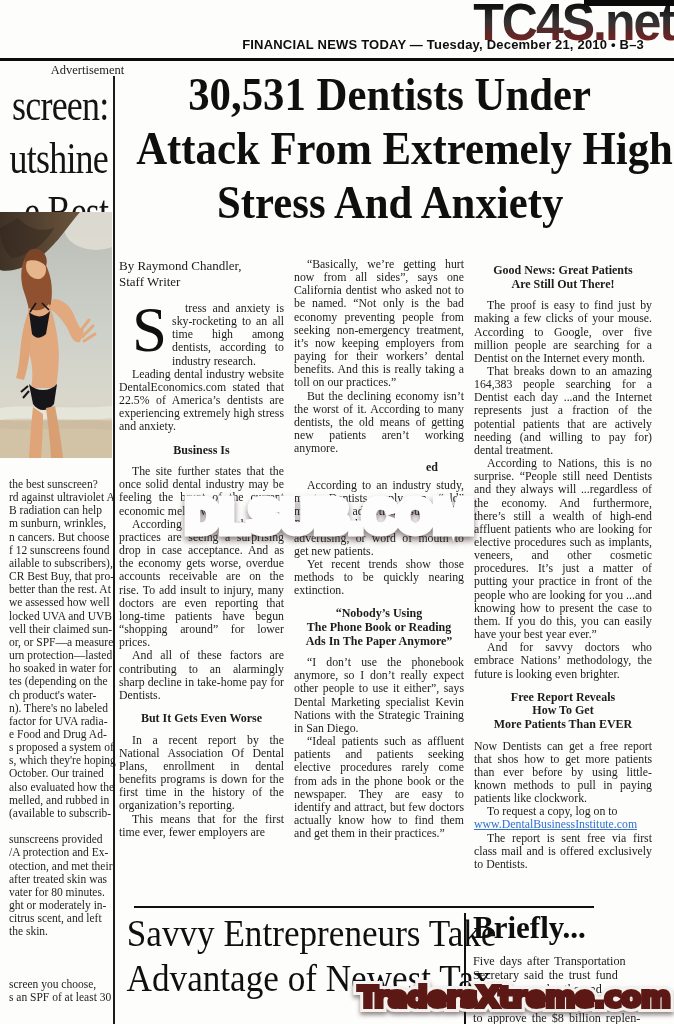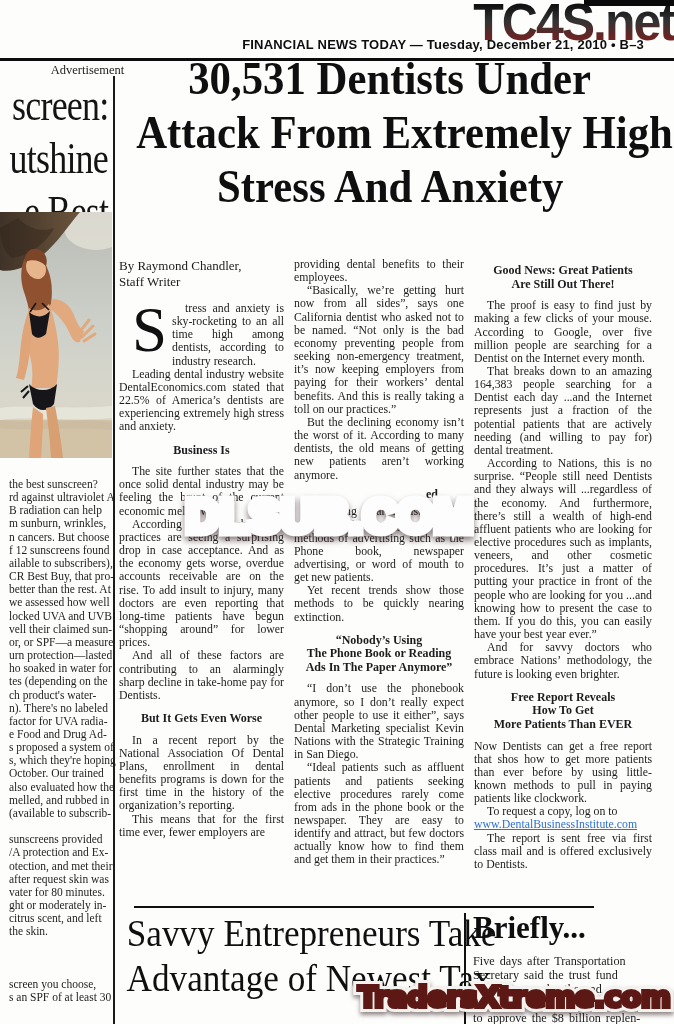--- a/index.html
+++ b/index.html
@@ -41,21 +41,21 @@
   .ad-headline{position:absolute;left:0;top:82px;width:110px;height:162px;overflow:hidden;}
   .cutline{position:relative;height:53px;}
   .cutline span{position:absolute;right:2px;bottom:4px;white-space:nowrap;font-size:45px;
                 letter-spacing:-1px;color:#141414;transform:scaleX(.8);transform-origin:right center;}
   .ad-photo{position:absolute;left:0;top:212px;width:112px;height:246px;overflow:hidden;}
   .ad-body{position:absolute;left:9px;top:478px;width:111px;font-size:11.5px;line-height:13.15px;
            color:#1e1e1e;overflow:hidden;}
   .ad-body .tline{white-space:nowrap;overflow:hidden;}
 
   
-  .headline{position:absolute;left:116px;top:52px;width:548px;margin:0;text-align:center;
+  .headline{position:absolute;left:116px;top:68px;width:548px;margin:0;text-align:center;
             font-size:46px;line-height:54px;font-weight:bold;color:#0f0f0f;}
   .headline .hline span{display:inline-block;transform:scaleX(.93);transform-origin:center;white-space:nowrap;}
 
   .columns{position:absolute;left:119px;top:258px;width:533px;height:652px;display:flex;overflow:hidden;}
   .col{font-size:11.8px;line-height:13.15px;text-align:justify;}
   .col-1{width:165px;margin-right:10px;}
   .col-2{width:170px;margin-right:10px;}
   .col-3{width:178px;}
   .byline{font-size:13px;line-height:15.5px;margin-bottom:13px;text-align:left;}
   .para{margin:0;text-indent:13px;}
@@ -163,21 +163,21 @@
       <div class="tline">s proposed a system of</div>
       <div class="tline">s, which they're hoping</div>
       <div class="tline">October. Our trained</div>
       <div class="tline">also evaluated how the</div>
       <div class="tline">melled, and rubbed in</div>
       <div class="tline">(available to subscrib-</div>
       <div class="tline">&nbsp;</div>
       <div class="tline">sunscreens provided</div>
       <div class="tline">/A protection and Ex-</div>
       <div class="tline">otection, and met their</div>
-      <div class="tline">after request skin was</div>
+      <div class="tline">after treated skin was</div>
       <div class="tline">vater for 80 minutes.</div>
       <div class="tline">ght or moderately in-</div>
       <div class="tline">citrus scent, and left</div>
       <div class="tline">the skin.</div>
       <div class="tline">&nbsp;</div>
       <div class="tline">&nbsp;</div>
       <div class="tline">&nbsp;</div>
       <div class="tline">screen you choose,</div>
       <div class="tline">s an SPF of at least 30</div>
     </div>
@@ -202,21 +202,20 @@
         <p class="para">The site further states that the once solid dental industry may be feeling the brunt of the current economic meltdown.</p>
         <p class="para">According to research, many practices are seeing a surprising drop in case acceptance. And as the economy gets worse, overdue accounts receivable are on the rise. To add insult to injury, many doctors are even reporting that long-time patients have begun “shopping around” for lower prices.</p>
         <p class="para">And all of these factors are contributing to an alarmingly sharp decline in take-home pay for Dentists.</p>
         <div class="sub">
           <div>But It Gets Even Worse</div>
         </div>
         <p class="para">In a recent report by the National Association Of Dental Plans, enrollment in dental benefits programs is down for the first time in the history of the organization’s reporting.</p>
         <p class="para">This means that for the first time ever, fewer employers are</p>
       </div>
     <div class="col col-2">
-        <p class="para noind">providing dental benefits to their employees.</p>
         <p class="para">“Basically, we’re getting hurt now from all sides”, says one California dentist who asked not to be named. “Not only is the bad economy preventing people from seeking non-emergency treatment, it’s now keeping employers from paying for their workers’ dental benefits. And this is really taking a toll on our practices.”</p>
         <p class="para">But the declining economy isn’t the worst of it. According to many dentists, the old means of getting new patients aren’t working anymore.</p>
         <div class="sub subr">ed</div>
         <p class="para">According to an industry study, most Dentists reply on “old” methods of advertising such as the Phone book, newspaper advertising, or word of mouth to get new patients.</p>
         <p class="para">Yet recent trends show those methods to be quickly nearing extinction.</p>
         <div class="sub">
           <div>“Nobody’s Using</div>
           <div>The Phone Book or Reading</div>
           <div>Ads In The Paper Anymore”</div>
         </div>

